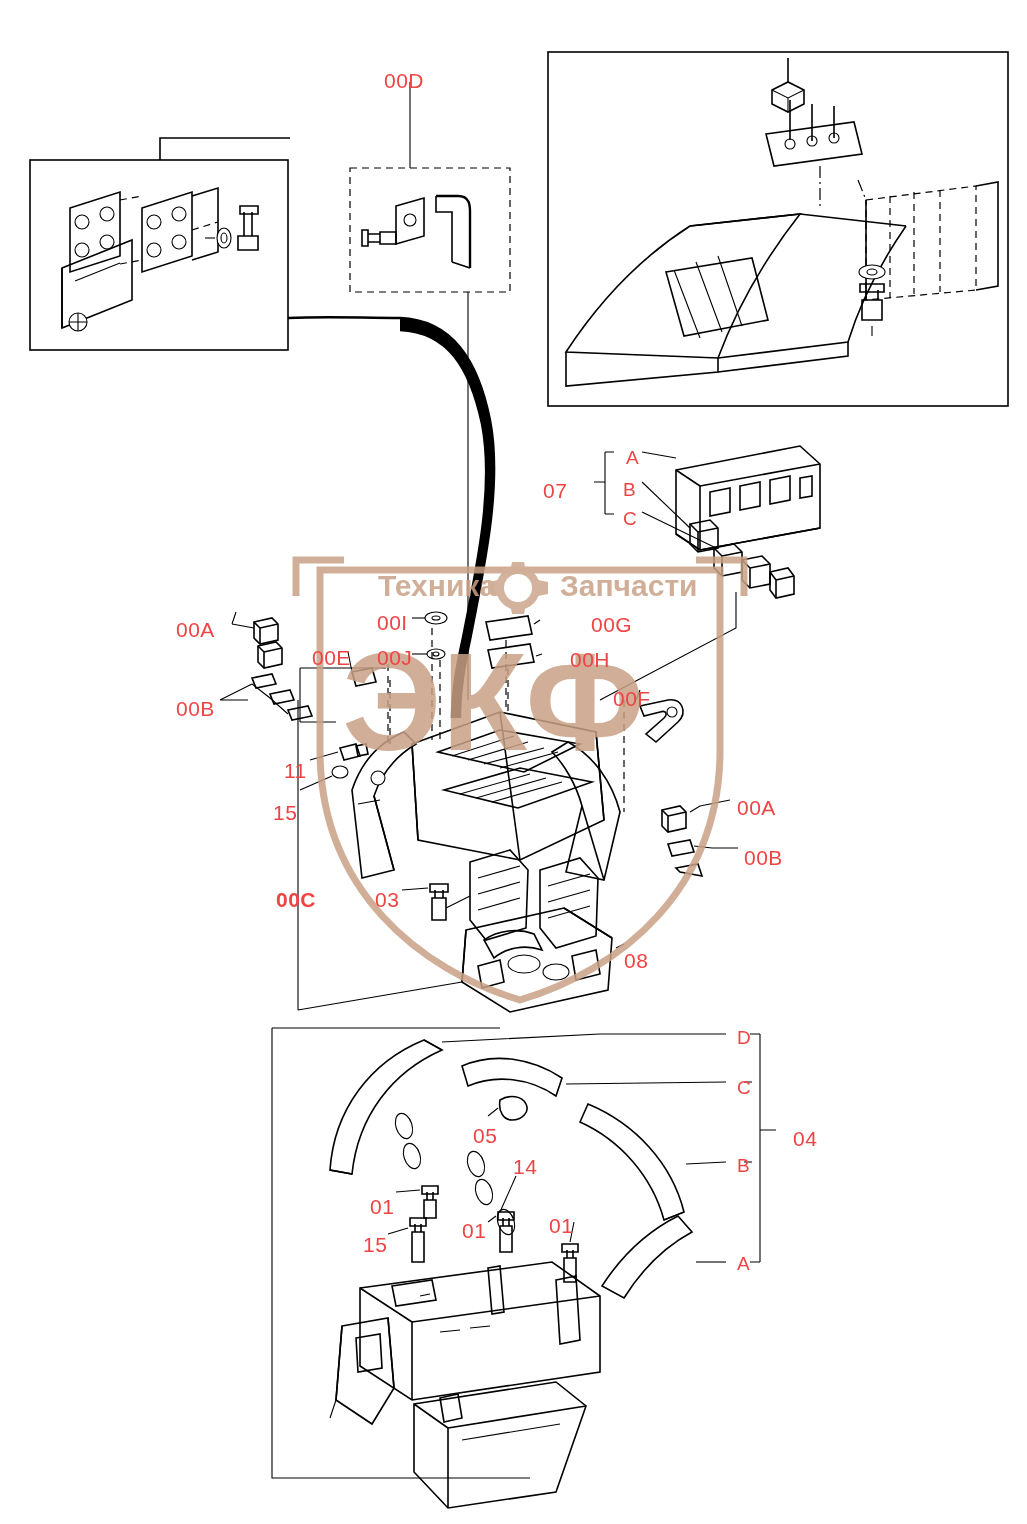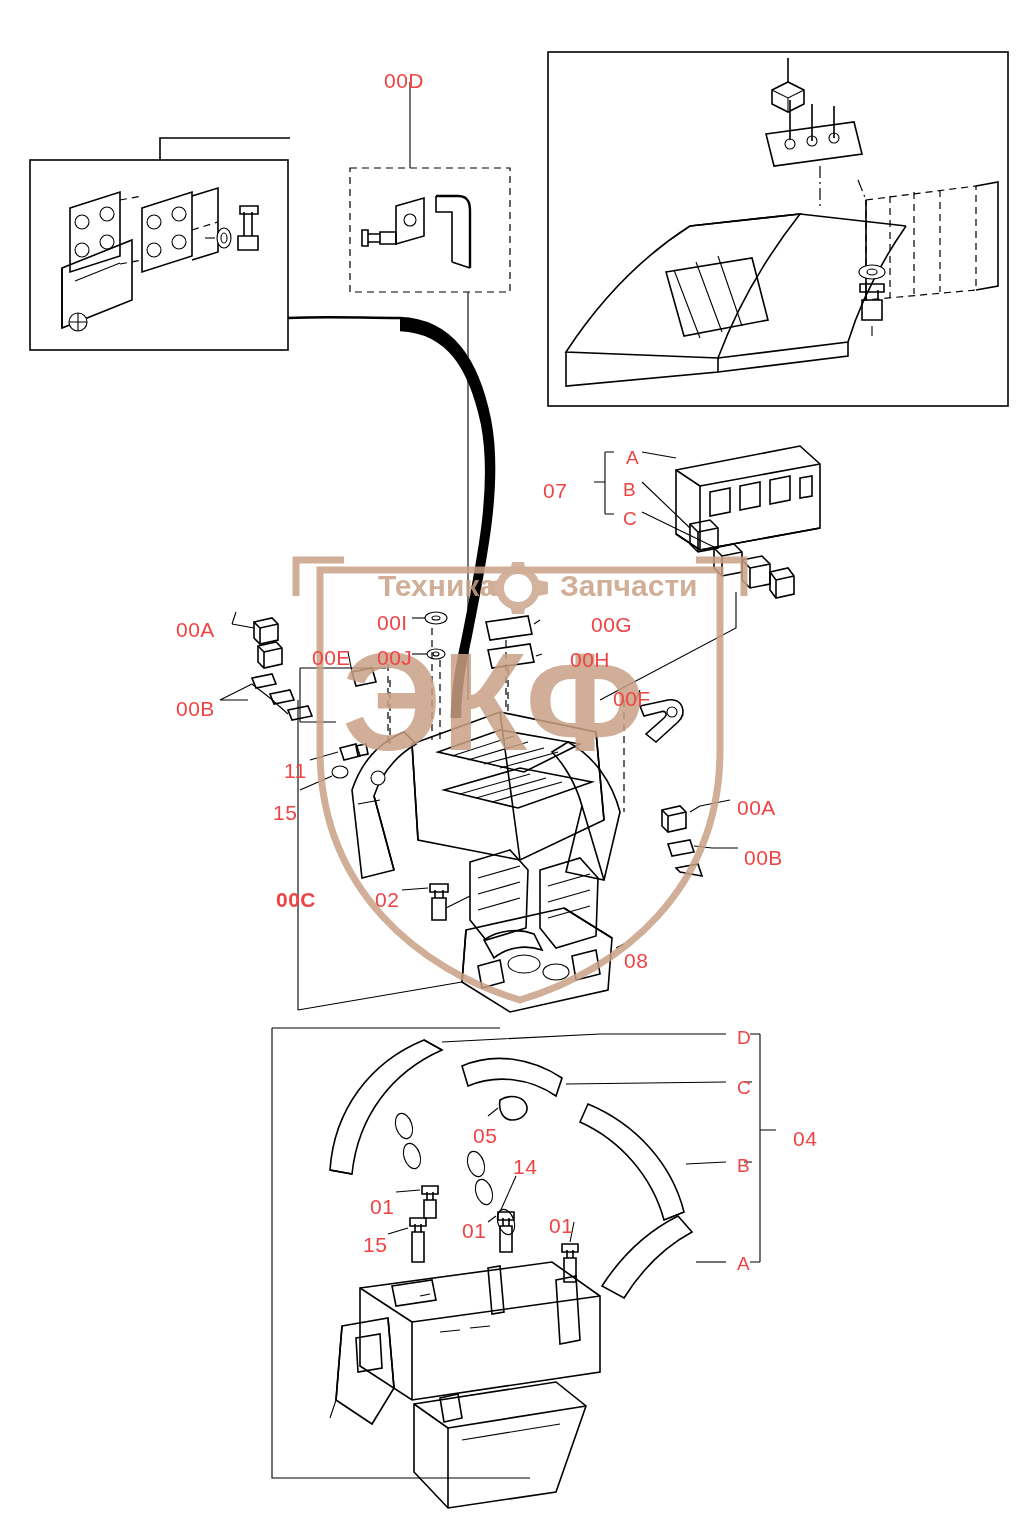--- a/index.html
+++ b/index.html
@@ -387,21 +387,21 @@
       <div class="lbl big" style="left: 312px; top: 646px;">00E</div>
       <div class="lbl big" style="left: 377px; top: 646px;">00J</div>
       <div class="lbl big" style="left: 543px; top: 648px; margin-left: 27px;">00H</div>
       <div class="lbl big" style="left: 176px; top: 697px;">00B</div>
       <div class="lbl big" style="left: 613px; top: 687px;">00F</div>
       <div class="lbl big" style="left: 284px; top: 759px;">11</div>
       <div class="lbl big" style="left: 273px; top: 801px;">15</div>
       <div class="lbl big" style="left: 737px; top: 796px;">00A</div>
       <div class="lbl big" style="left: 744px; top: 846px;">00B</div>
       <div class="lbl big" style="left: 276px; top: 888px; font-weight: bold;">00C</div>
-      <div class="lbl big" style="left: 375px; top: 888px;">02</div>
+      <div class="lbl big" style="left: 375px; top: 888px;">03</div>
       <div class="lbl big" style="left: 624px; top: 949px;">08</div>
       <div class="lbl" style="left: 737px; top: 1027px;">D</div>
       <div class="lbl" style="left: 737px; top: 1077px;">C</div>
       <div class="lbl big" style="left: 473px; top: 1124px;">05</div>
       <div class="lbl big" style="left: 793px; top: 1127px; text-align: right;">04</div>
       <div class="lbl big" style="left: 513px; top: 1155px;">14</div>
       <div class="lbl" style="left: 737px; top: 1155px;">B</div>
       <div class="lbl big" style="left: 370px; top: 1195px;">01</div>
       <div class="lbl big" style="left: 462px; top: 1219px;">01</div>
       <div class="lbl big" style="left: 549px; top: 1214px;">01</div>

